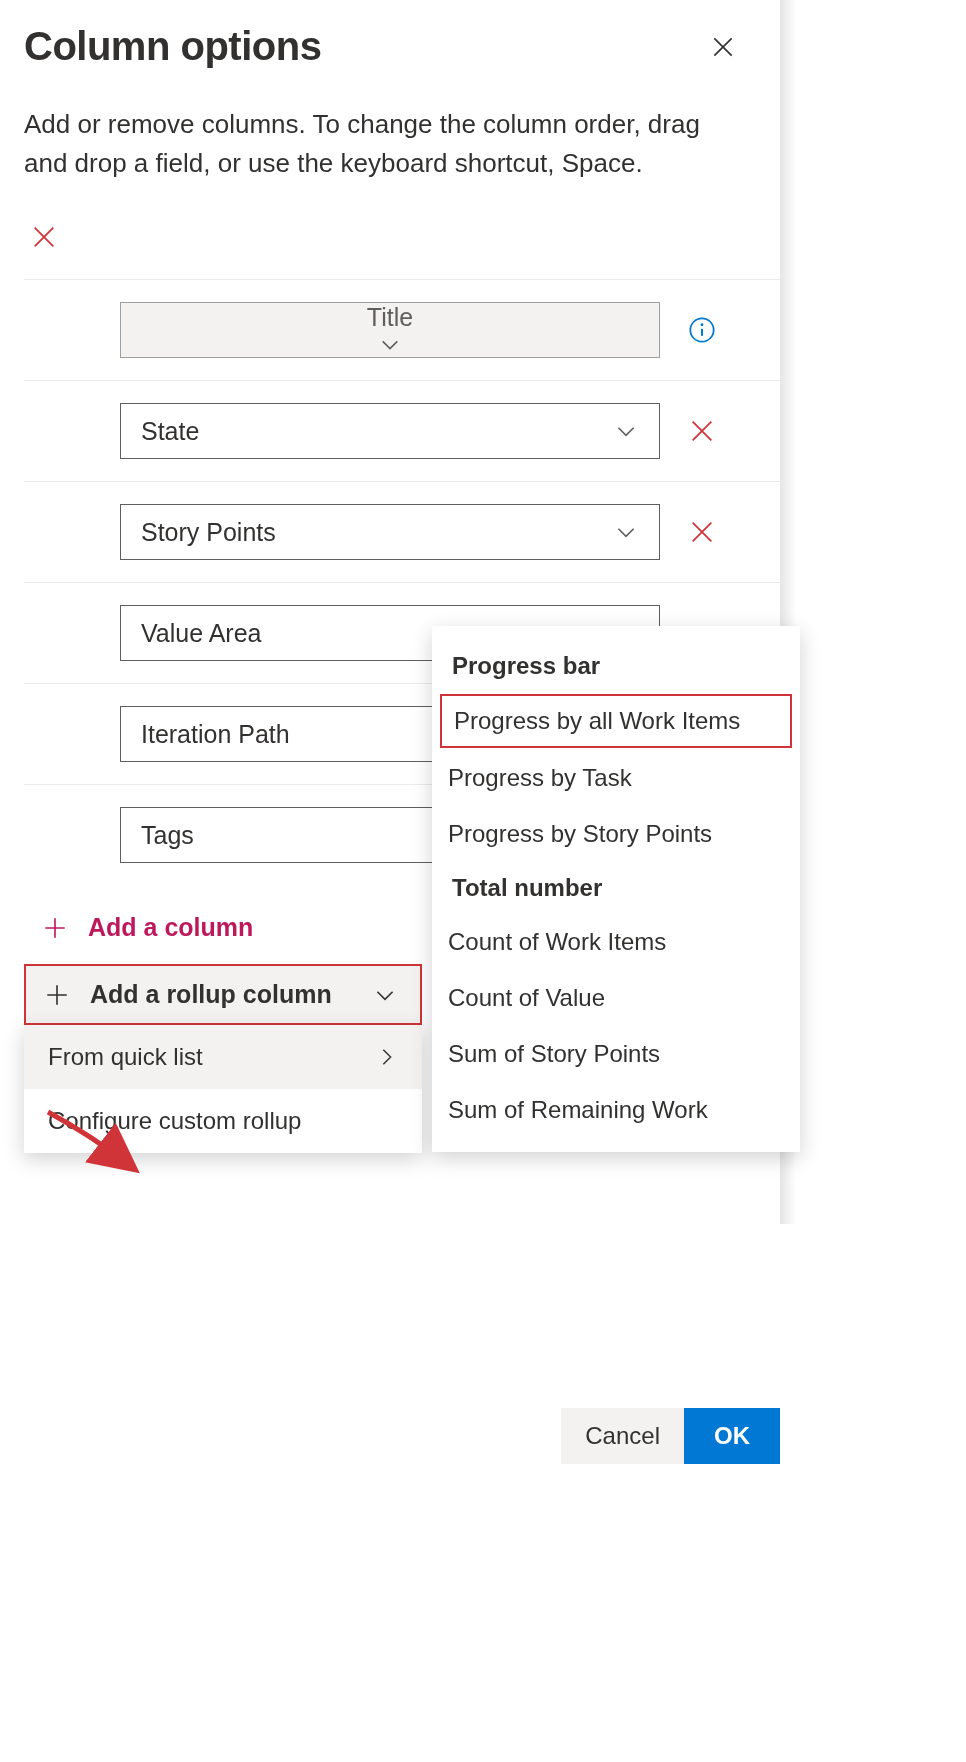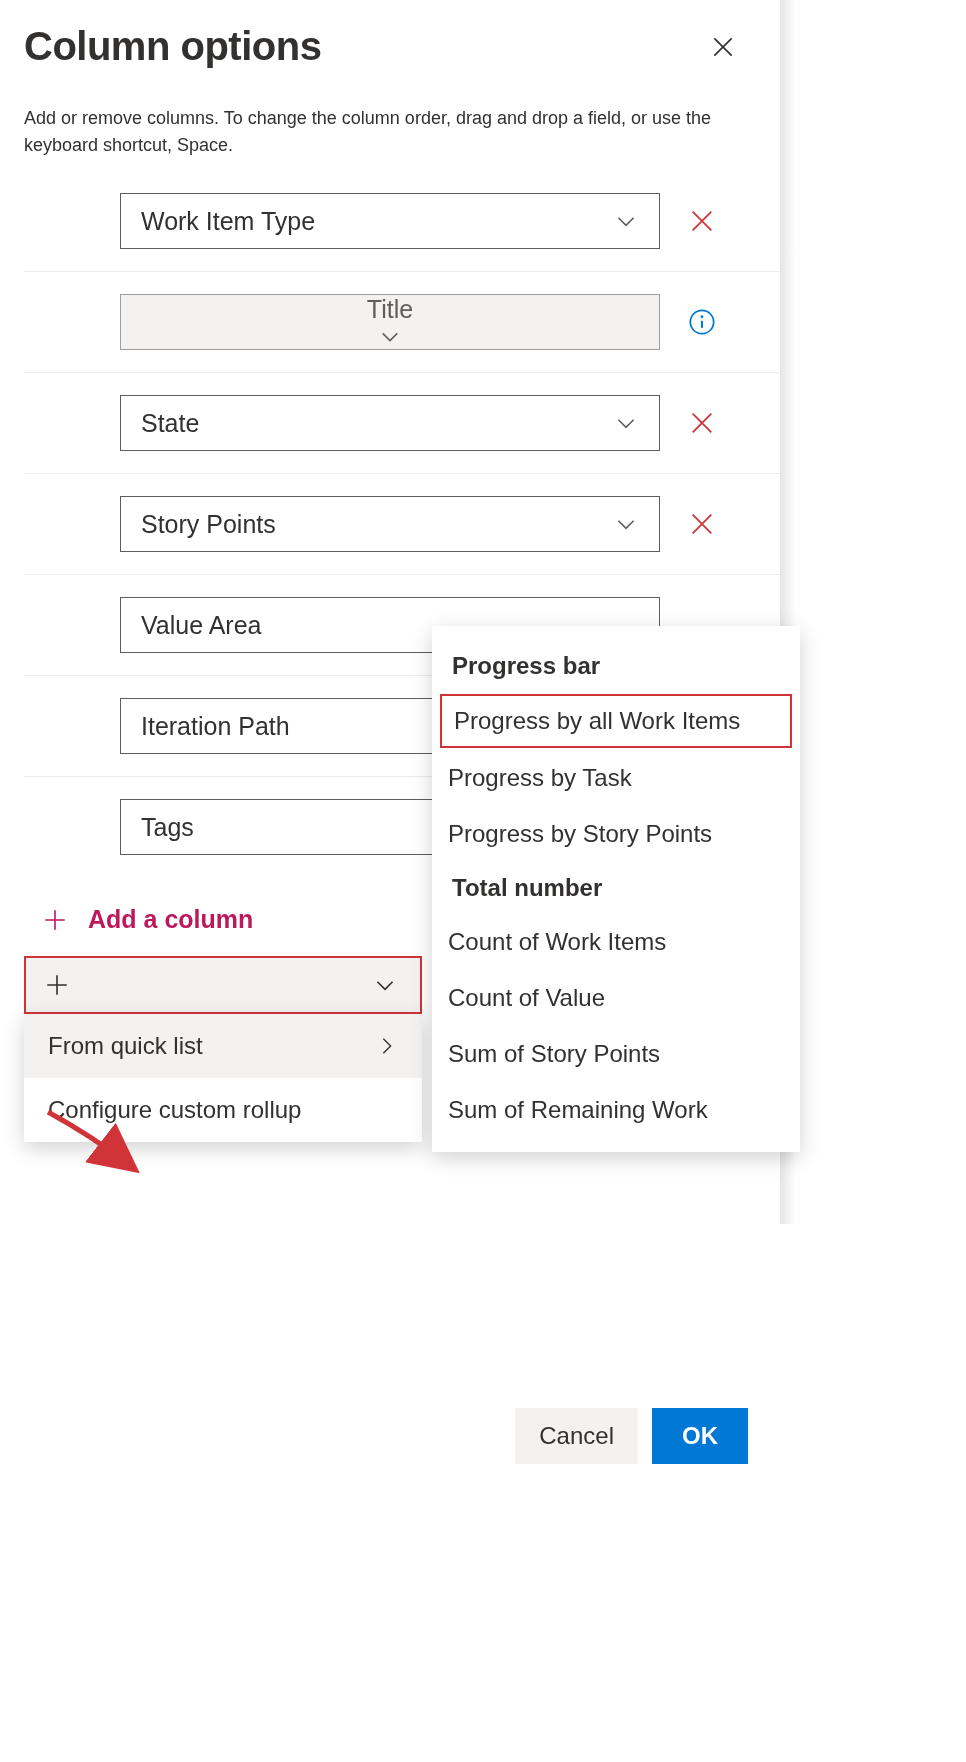--- a/index.html
+++ b/index.html
@@ -30,21 +30,21 @@
     margin: 0;
   }
   .close-btn {
     background: none;
     border: none;
     cursor: pointer;
     padding: 8px;
     color: #323130;
   }
   .description {
-    font-size: 18px;
+    font-size: 26px;
     line-height: 1.5;
     color: #323130;
     margin: 0 0 34px 0;
     padding-right: 36px;
   }
   .column-rows {
     border-top: 0;
   }
   .column-row {
     display: flex;
@@ -162,24 +162,23 @@
     padding: 14px 16px;
     cursor: pointer;
   }
   .ql-item.highlight {
     border: 2.5px solid #d13438;
     margin: 2px 8px;
     padding: 11px 12px;
   }
   .footer {
     position: absolute;
-    right: 32px;
+    right: 0;
     bottom: 16px;
     display: flex;
-    gap: 14px;
   }
   .btn {
     height: 56px;
     padding: 0 24px;
     font-size: 24px;
     border: none;
     cursor: pointer;
   }
   .btn-cancel {
     background: #f3f2f1;
@@ -221,26 +220,20 @@
           <path d="M4 4 L20 20 M20 4 L4 20" stroke="currentColor" stroke-width="1.5" fill="none"></path>
         </svg>
     </button>
   </div>
 
   <p class="description">Add or remove columns. To change the column order, drag and drop a field, or use the keyboard shortcut, Space.</p>
 
   <div class="column-rows">
 
     <div class="column-row">
-      <div class="select">
-        <span>Work Item Type</span>
-        <svg class="chevron" width="26" height="26" viewBox="0 0 24 24">
-            <path d="M5 9 L12 16 L19 9" stroke="currentColor" stroke-width="1.5" fill="none"></path>
-          </svg>
-      </div>
       <button class="remove-btn">
         <svg width="28" height="28" viewBox="0 0 24 24">
             <path d="M4 4 L20 20 M20 4 L4 20" stroke="currentColor" stroke-width="1.5" fill="none"></path>
           </svg>
       </button>
     </div>
 
     <div class="column-row">
       <div class="select disabled">
         <span>Title</span>
@@ -309,20 +302,21 @@
     <svg width="26" height="26" viewBox="0 0 24 24">
         <path d="M12 3 L12 21 M3 12 L21 12" stroke="currentColor" stroke-width="1.5"></path>
       </svg>
     <span>Add a column</span>
   </button>
 
   <button class="add-rollup-btn">
     <svg width="26" height="26" viewBox="0 0 24 24">
         <path d="M12 3 L12 21 M3 12 L21 12" stroke="currentColor" stroke-width="1.5"></path>
       </svg>
+    <span>Add a rollup column</span>
     <svg class="chevron" width="26" height="26" viewBox="0 0 24 24">
         <path d="M5 9 L12 16 L19 9" stroke="currentColor" stroke-width="1.5" fill="none"></path>
       </svg>
   </button>
 
   <div class="rollup-dropdown">
     <div class="rollup-item hover">
       <span>From quick list</span>
       <svg width="22" height="22" viewBox="0 0 24 24">
           <path d="M8 4 L16 12 L8 20" stroke="currentColor" stroke-width="1.5" fill="none"></path>

